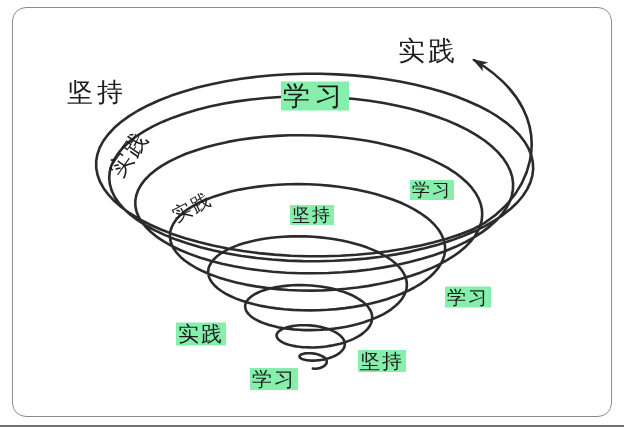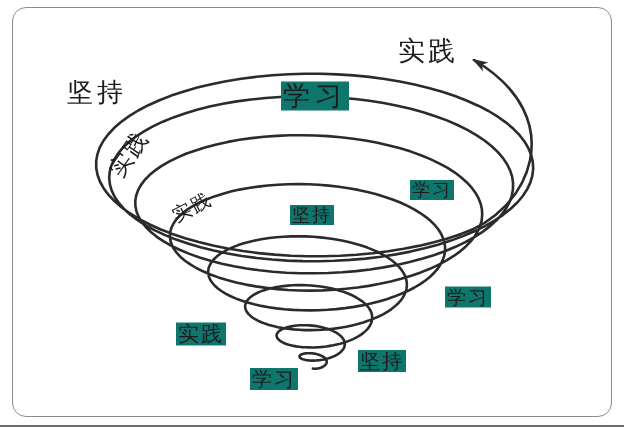--- a/index.html
+++ b/index.html
@@ -42,21 +42,21 @@
   }
   .lbl {
     position: absolute;
     color: var(--text, #1c1c1c);
     white-space: nowrap;
     line-height: 1;
     transform: translate(-50%, -50%);
     z-index: 3;
   }
   .lbl.occlude {
-    background: #0f766e;
+    background: #86efac;
     padding: 1px 2px;
   }
   .lbl.rot55 { transform: translate(-50%, -50%) rotate(-55deg); }
   .lbl.rot27 { transform: translate(-50%, -50%) rotate(-27deg); }
 </style>
 </head>
 <body style="--line: #2b2b2b; --text: #1c1c1c; --border: #8c8c8c; --rule: #6e6e6e; --bg: #ffffff;">
 
 <div class="stage">
 

